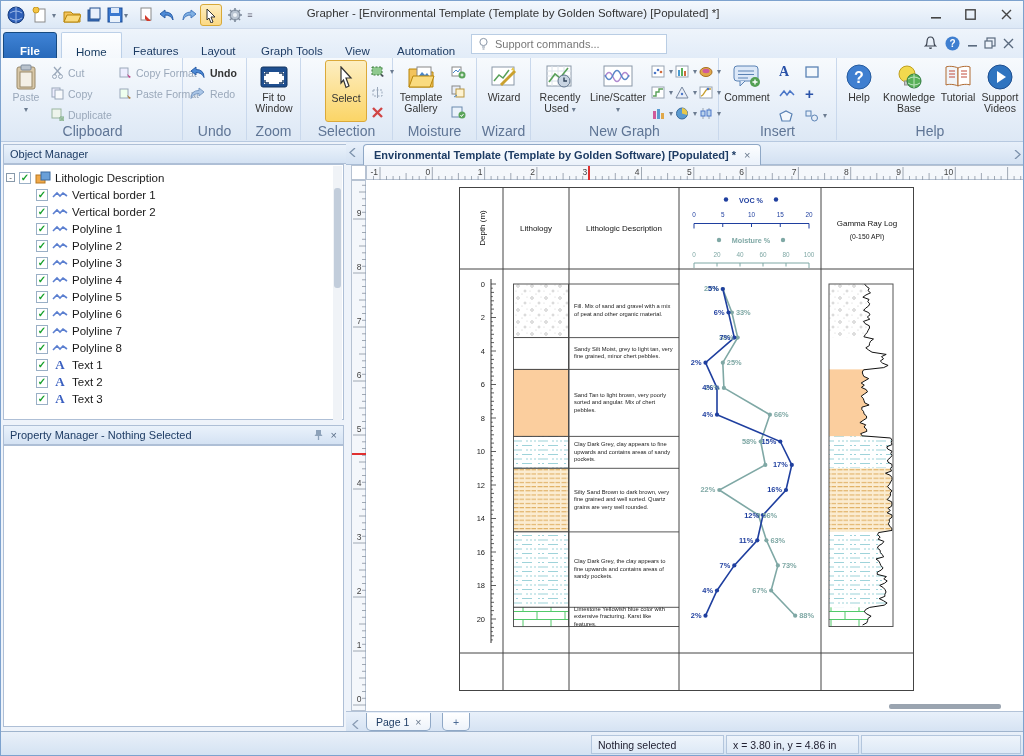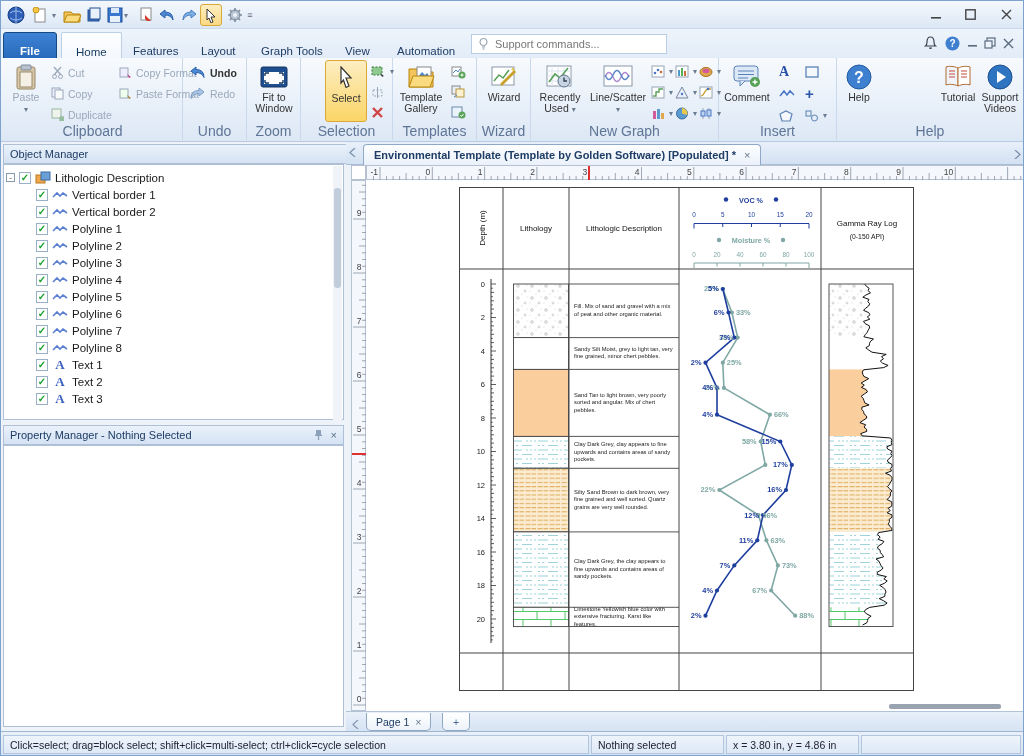--- a/index.html
+++ b/index.html
@@ -120,20 +120,21 @@
     <div class="qi" style="left:223px">
         <svg width="16" height="16">
           <circle cx="8" cy="8" r="5" fill="#b9c4d2" stroke="#7e8b9c"></circle>
           <circle cx="8" cy="8" r="2" fill="#eef2f7"></circle>
           <path d="M8 1 V4 M8 12 V15 M1 8 H4 M12 8 H15 M3 3 L5 5 M11 11 L13 13 M13 3 L11 5 M5 11 L3 13" stroke="#7e8b9c" stroke-width="1.6"></path>
         </svg>
       </div>
     <div class="qi" style="left:243px;width:12px">
         <span style="font-size:9px;color:#667">≡</span>
       </div>
+    <div id="title-text">Grapher - [Environmental Template (Template by Golden Software) [Populated] *]</div>
     <div class="winbtn" style="right:72px">
         <svg width="11" height="11">
           <rect x="0" y="8" width="10" height="1.6" fill="#444"></rect>
         </svg>
       </div>
     <div class="winbtn" style="right:38px">
         <svg width="11" height="11">
           <rect x="0.8" y="0.8" width="9.4" height="9.4" fill="none" stroke="#444" stroke-width="1.4"></rect>
         </svg>
       </div>
@@ -368,21 +369,21 @@
         </div>
       <div class="sb" style="left:58px;top:44px">
           <span class="gicon">
             <svg width="15" height="14">
               <rect x="1" y="2" width="10" height="10" fill="#eaf2fb" stroke="#6a89ad"></rect>
               <circle cx="11" cy="10" r="3.5" fill="#5aa45a"></circle>
               <path d="M9.5 10 l1 1.5 2 -2.5" stroke="#fff" fill="none"></path>
             </svg>
           </span>
         </div>
-      <div class="gl">Templates</div>
+      <div class="gl">Moisture</div>
     </div>
 
     <div class="grp" style="left:476px;width:54px">
       <div class="bb" style="left:4px;width:46px">
         <div class="ic">
             <svg width="26" height="24">
               <rect x="1" y="2" width="22" height="18" fill="#fff" stroke="#8a98a8"></rect>
               <path d="M3 16 l5 -6 4 3 6 -8" stroke="#58a058" fill="none" stroke-width="1.5"></path>
               <path d="M10 20 L24 6" stroke="#caa12e" stroke-width="3"></path>
               <path d="M22 2 l2 4 -4 -1 z" fill="#e8c84a"></path>
@@ -561,20 +562,31 @@
 
     <div class="grp" style="left:836px;width:186px;border-right:none">
       <div class="bb" style="left:2px;width:40px">
         <div class="ic">
             <svg width="26" height="26">
               <circle cx="13" cy="13" r="12" fill="#3f7fd0" stroke="#245a9e"></circle>
               <text x="13" y="18.5" text-anchor="middle" font-size="16" font-weight="bold" fill="#fff">?</text>
             </svg>
           </div>
         <div class="bl"><span>Help</span></div>
+      </div>
+      <div class="bb" style="left:44px;width:56px">
+        <div class="ic">
+            <svg width="26" height="26">
+              <circle cx="11" cy="10" r="8" fill="#f2d94e" stroke="#c0a020"></circle>
+              <rect x="8.5" y="17" width="5" height="4" fill="#c8c8c8" stroke="#909090"></rect>
+              <circle cx="18" cy="17" r="7" fill="#58b058" stroke="#2f7a3f"></circle>
+              <path d="M12 15 Q18 11 24 15 M12 19 Q18 23 24 19 M18 10 v14" stroke="#bfe4bf" fill="none"></path>
+            </svg>
+          </div>
+        <div class="bl"><span>Knowledge Base</span></div>
       </div>
       <div class="bb" style="left:100px;width:42px">
         <div class="ic">
             <svg width="28" height="24">
               <path d="M14 3 C10 1 4 1 2 2 V20 C4 19 10 19 14 21 Z" fill="#f0f4f8" stroke="#b06a30"></path>
               <path d="M14 3 C18 1 24 1 26 2 V20 C24 19 18 19 14 21 Z" fill="#fff" stroke="#b06a30"></path>
               <path d="M5 6 h6 M5 9 h6 M5 12 h6 M17 6 h6 M17 9 h6 M17 12 h6" stroke="#c24a3a"></path>
             </svg>
           </div>
         <div class="bl"><span>Tutorial</span></div>
@@ -1233,23 +1245,20 @@
     <div class="ptab" style="left:20px">
         <span>Page 1</span>
         <span class="xg" style="color:#68788c">×</span>
       </div>
     <div class="ptab" style="left:96px;padding:0 10px;color:#4a6a94">
         <span>+</span>
       </div>
   </div>
 
   <div id="statusbar">
-    <div class="scell" style="left:2px;width:586px">
-        <span>Click=select; drag=block select; shift+click=multi-select; ctrl+click=cycle selection</span>
-      </div>
     <div class="scell" style="left:590px;width:133px">
         <span>Nothing selected</span>
       </div>
     <div class="scell" style="left:725px;width:133px">
         <span>x = 3.80 in, y = 4.86 in</span>
       </div>
     <div class="scell" style="left:860px;width:160px"></div>
   </div>
 
 </div>

